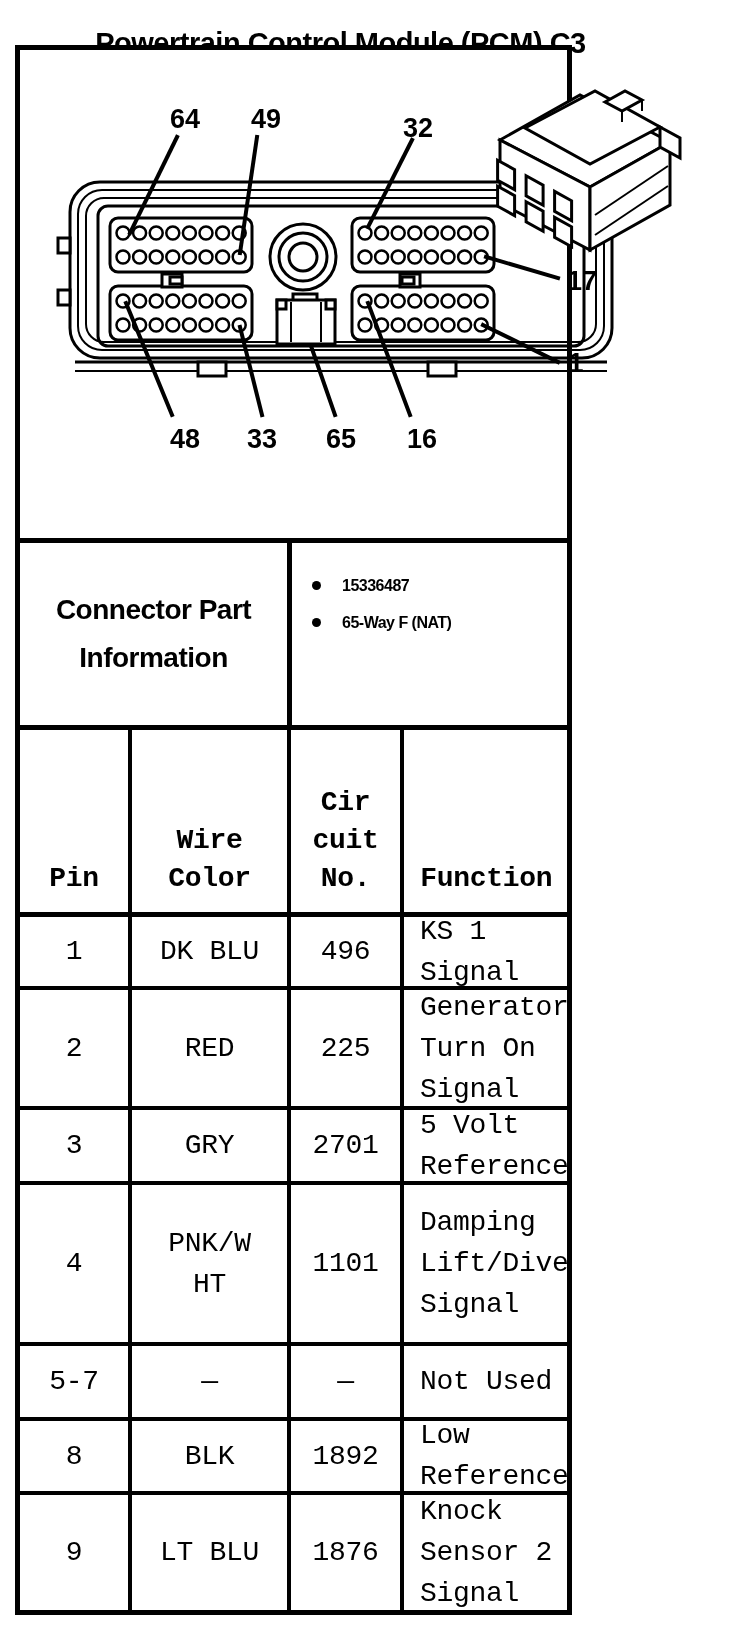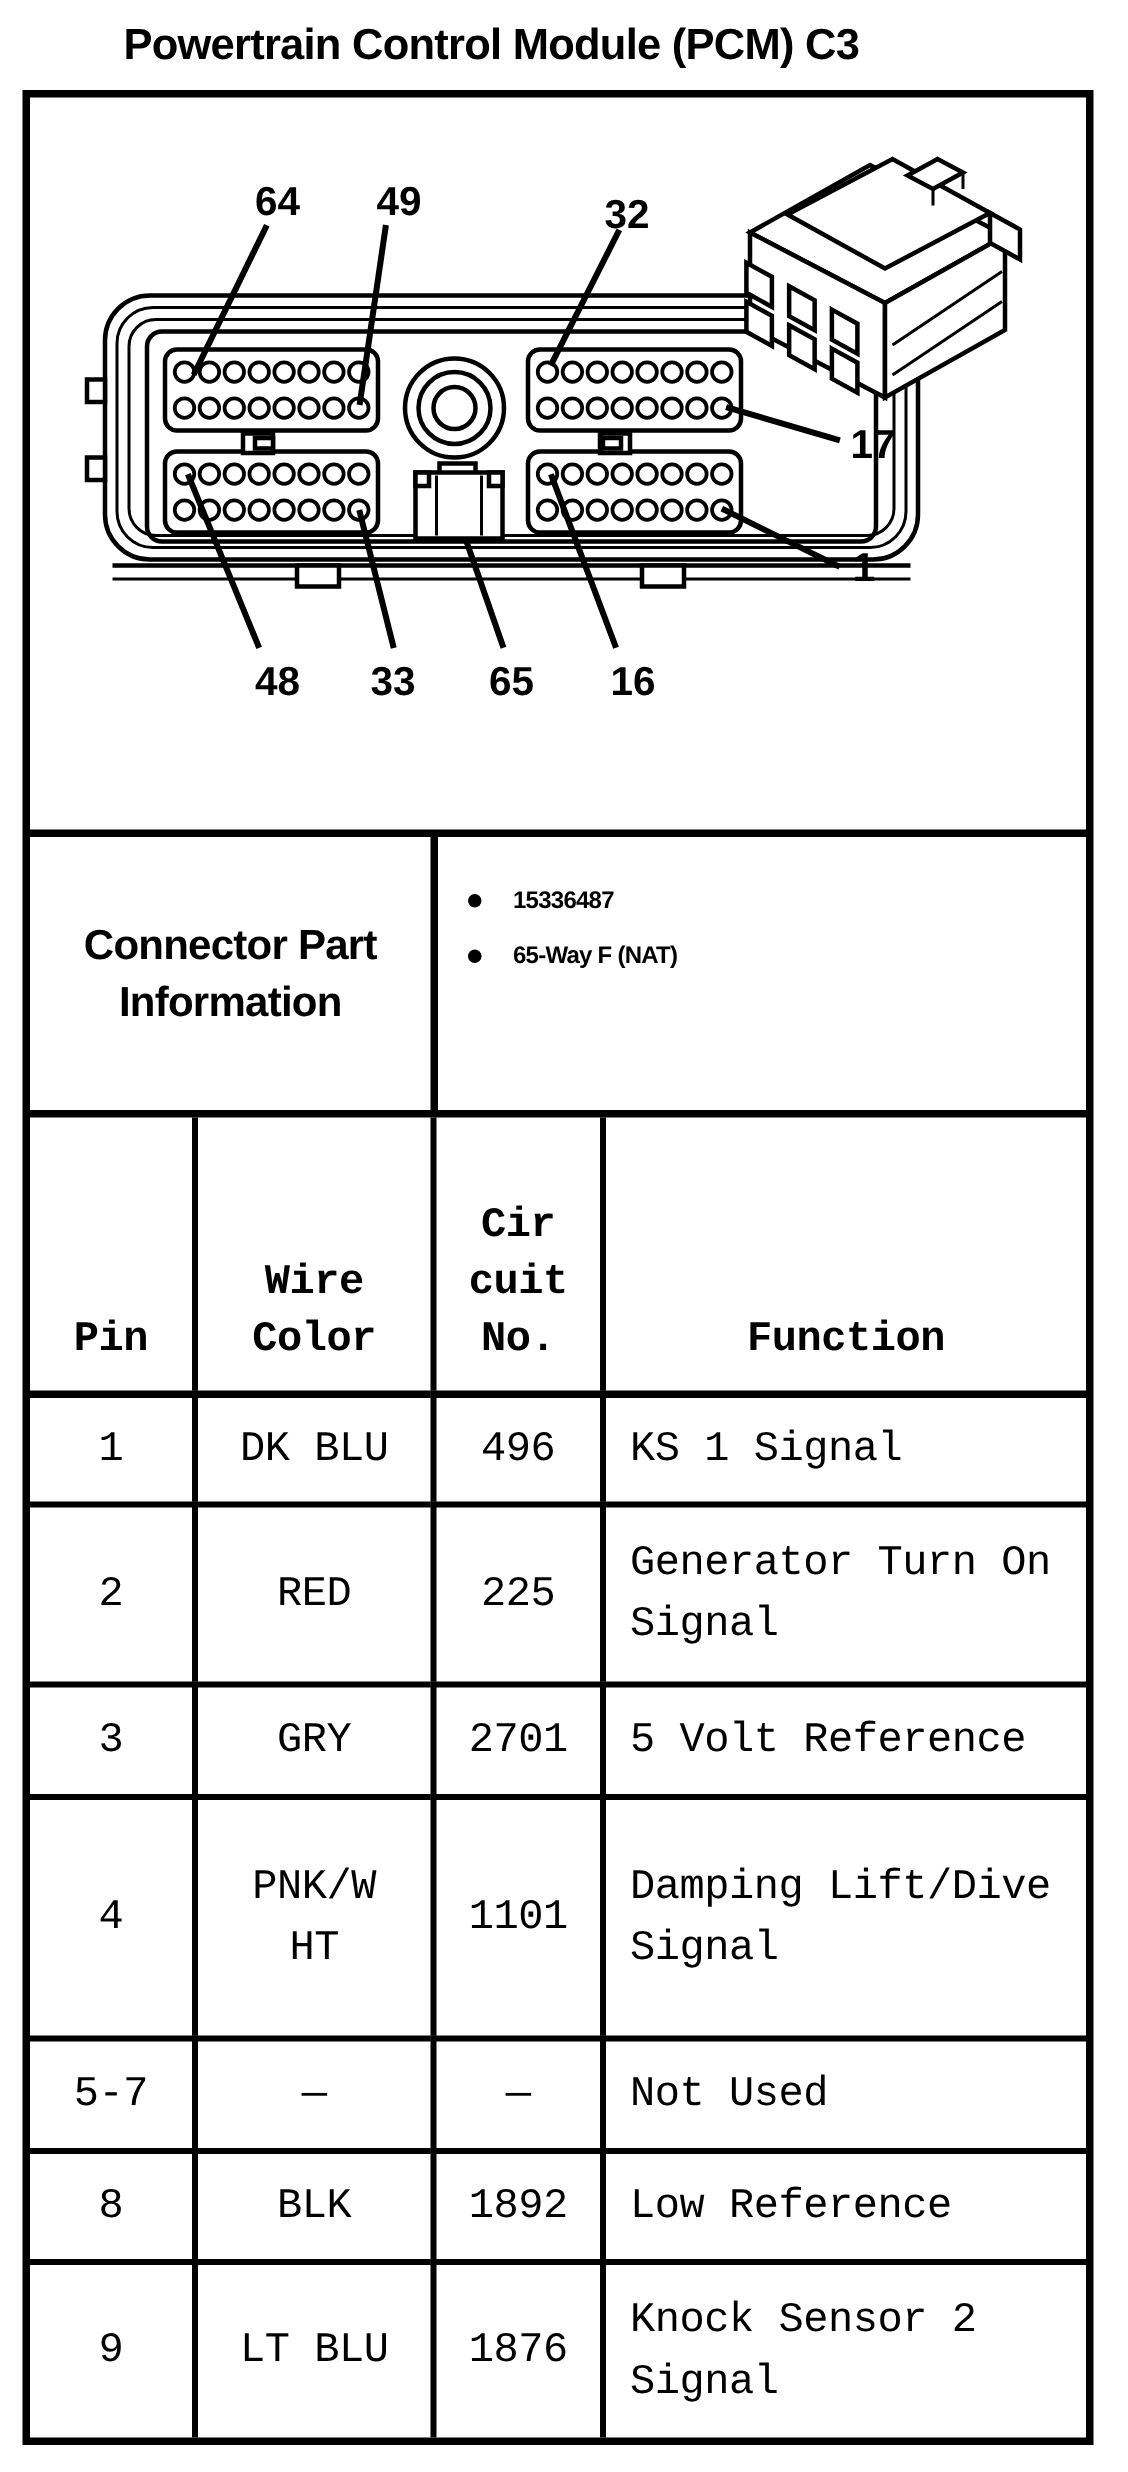--- a/index.html
+++ b/index.html
@@ -2,45 +2,45 @@
 <html><head>
 <meta charset="utf-8">
 <style>
   html,body{margin:0;padding:0;background:#ffffff;}
   body{
     width:752px;height:1648px;position:relative;
     font-family:"Liberation Sans",sans-serif;color:#000;
     -webkit-font-smoothing:antialiased;
   }
   .page-title{
-    position:absolute;top:14px;left:0;width:655px;margin:0;
+    position:absolute;top:14px;left:0;width:655px;margin:13px;
     text-align:center;font-size:29px;font-weight:bold;letter-spacing:-0.5px;
   }
   .doc{
-    position:absolute;left:15px;top:60px;width:714px;height:1570px;
+    position:absolute;left:15px;top:45px;width:557px;height:1570px;
     border:5px solid #000;box-sizing:border-box;background:#fff;
   }
   .diagram-sec{height:488px;position:relative;}
   .diagram-sec svg{display:block;}
   svg text{font:bold 27px "Liberation Sans",sans-serif;fill:#000;}
   svg .ln{stroke:#000;stroke-width:4;stroke-linecap:square;}
   svg .s3{stroke:#000;stroke-width:3;fill:none;}
   svg .s2{stroke:#000;stroke-width:2;fill:none;}
   svg .sw{stroke:#000;stroke-width:3;fill:#fff;}
   svg .pin{stroke:#000;stroke-width:2.5;fill:#fff;}
 
   .info-sec{
     height:187px;border-top:5px solid #000;box-sizing:border-box;
     display:flex;
   }
   .info-left{
     width:267px;flex:none;border-right:5px solid #000;
     display:flex;align-items:center;justify-content:center;
     text-align:center;white-space:pre-line;
-    font-weight:bold;font-size:28px;line-height:38px;letter-spacing:-0.5px;
+    font-weight:bold;font-size:28px;line-height:48px;letter-spacing:-0.5px;
   }
   .info-right{flex:1;padding:24px 0 0 20px;}
   .bullet-row{display:flex;align-items:center;height:37px;}
   .dot{width:9px;height:9px;border-radius:50%;background:#000;margin-right:21px;flex:none;}
   .bullet-text{font-weight:bold;font-size:16px;letter-spacing:-0.5px;}
 
   .tbl{
     display:grid;
     grid-template-columns:108px 159px 113px 1fr;
     grid-template-rows:182px 74px 120px 75px 161px 75px 74px 119px;

